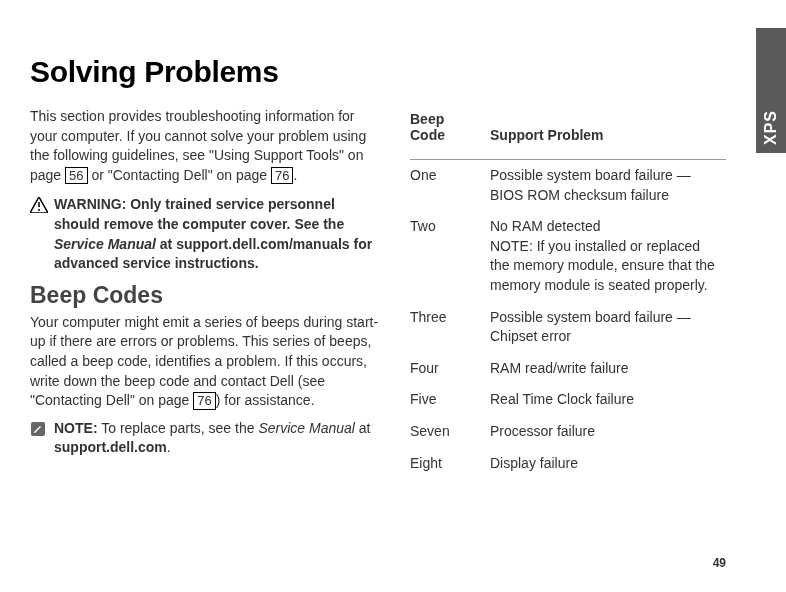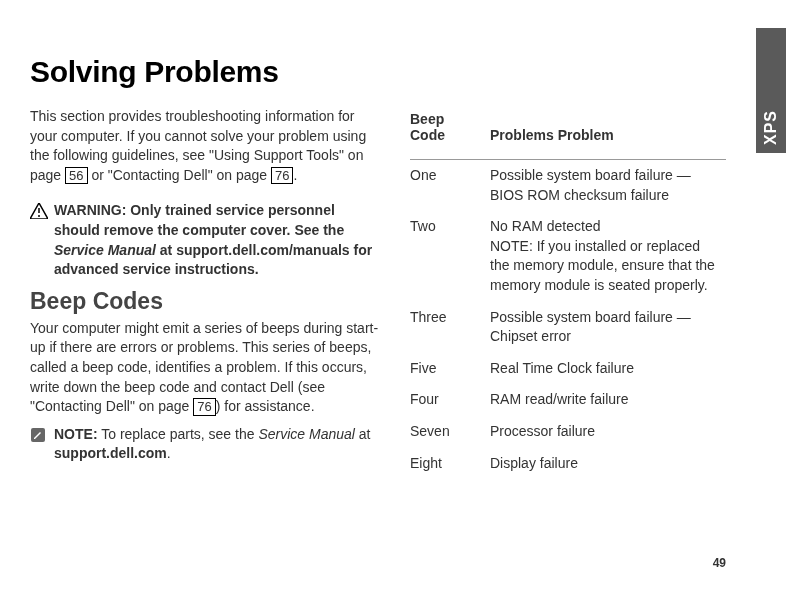--- a/index.html
+++ b/index.html
@@ -52,21 +52,21 @@
       width: 350px;
       flex-shrink: 0;
     }
     .col-right {
       flex: 1;
     }
     .intro {
       font-size: 14px;
       line-height: 1.4;
       color: #333;
-      margin-bottom: 16px;
+      margin-bottom: 10px;
     }
     .page-ref {
       border: 1px solid #000;
       padding: 0 3px;
       display: inline-block;
       font-size: 13px;
       line-height: 1.2;
     }
     .warning-block {
       display: flex;
@@ -195,46 +195,46 @@
       </div>
     </div>
 
   </div>
 
   <div class="col-right">
     <table class="beep-table">
       <thead>
         <tr>
           <th><span style="display:inline-block;max-width:50px;">Beep Code</span></th>
-          <th>Problems Problem</th>
+          <th>Support Problem</th>
         </tr>
       </thead>
       <tbody>
           <tr>
             <td>One</td>
             <td>Possible system board failure — BIOS ROM checksum failure</td>
           </tr>
           <tr>
             <td>Two</td>
             <td>
               <div>No RAM detected</div>
               <div><span class="note-label">NOTE</span><span>: If you installed or replaced the memory module, ensure that the memory module is seated properly.</span></div>
             </td>
           </tr>
           <tr>
             <td>Three</td>
             <td>Possible system board failure — Chipset error</td>
           </tr>
           <tr>
+            <td>Four</td>
+            <td>RAM read/write failure</td>
+          </tr>
+          <tr>
             <td>Five</td>
             <td>Real Time Clock failure</td>
-          </tr>
-          <tr>
-            <td>Four</td>
-            <td>RAM read/write failure</td>
           </tr>
           <tr>
             <td>Seven</td>
             <td>Processor failure</td>
           </tr>
           <tr>
             <td>Eight</td>
             <td>Display failure</td>
           </tr>
         </tbody>

